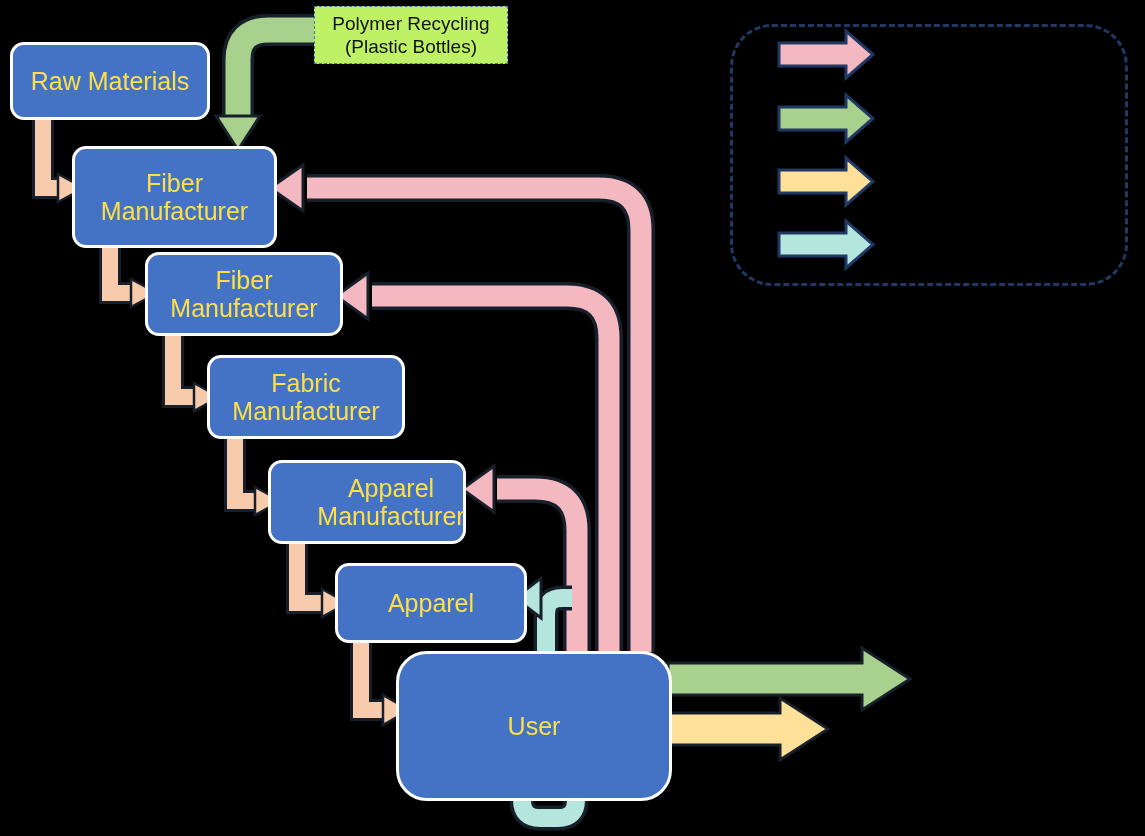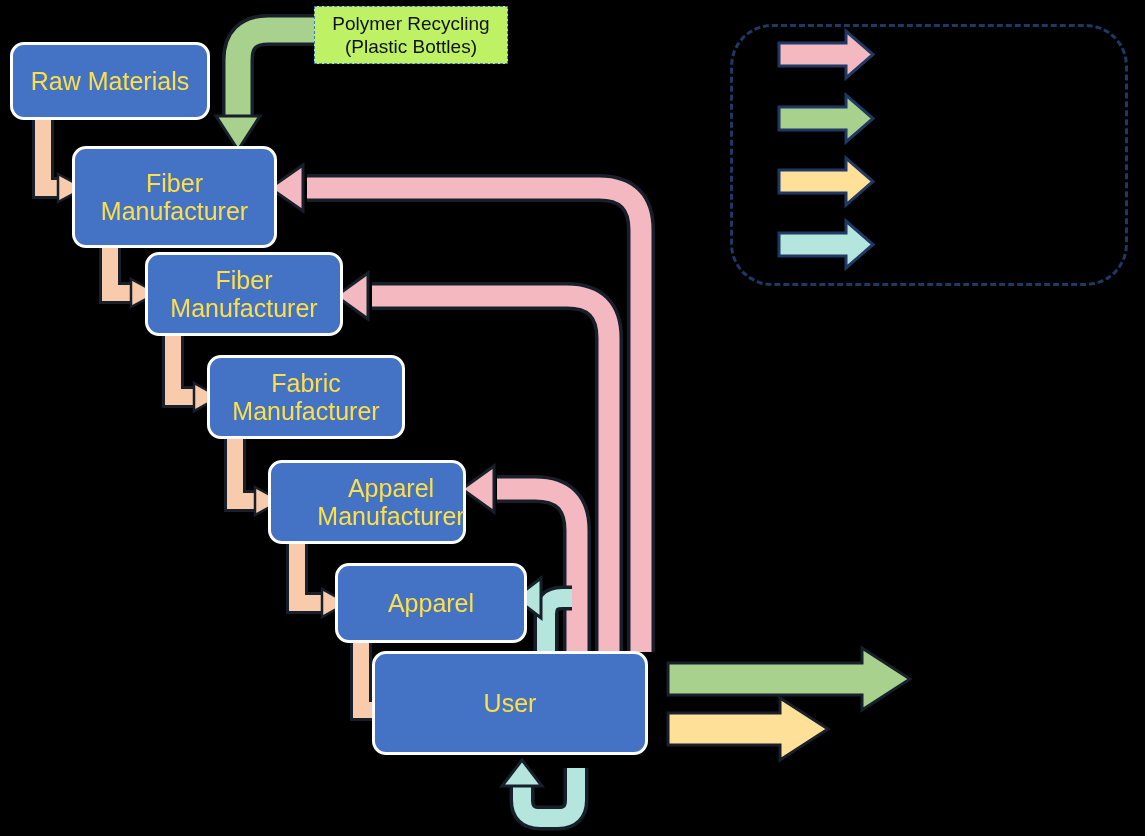--- a/index.html
+++ b/index.html
@@ -170,21 +170,21 @@
 
   <div class="node" style="left:268px;top:460px;width:198px;height:84px;padding-left:48px;">
     <span class="lbl">Apparel
 Manufacturer</span>
   </div>
 
   <div class="node" style="left:335px;top:563px;width:192px;height:80px;">
     <span class="lbl">Apparel</span>
   </div>
 
-  <div class="node" style="left:372px;top:651px;width:276px;height:104px;">
+  <div class="node" style="left:396px;top:651px;width:276px;height:150px;border-radius:31px;">
     <span class="lbl">User</span>
   </div>
 
   <div class="recycle" style="left:314px;top:6px;width:194px;height:58px;">
     <span class="lbl">Polymer Recycling
 (Plastic Bottles)</span>
   </div>
 
 </div>
 

